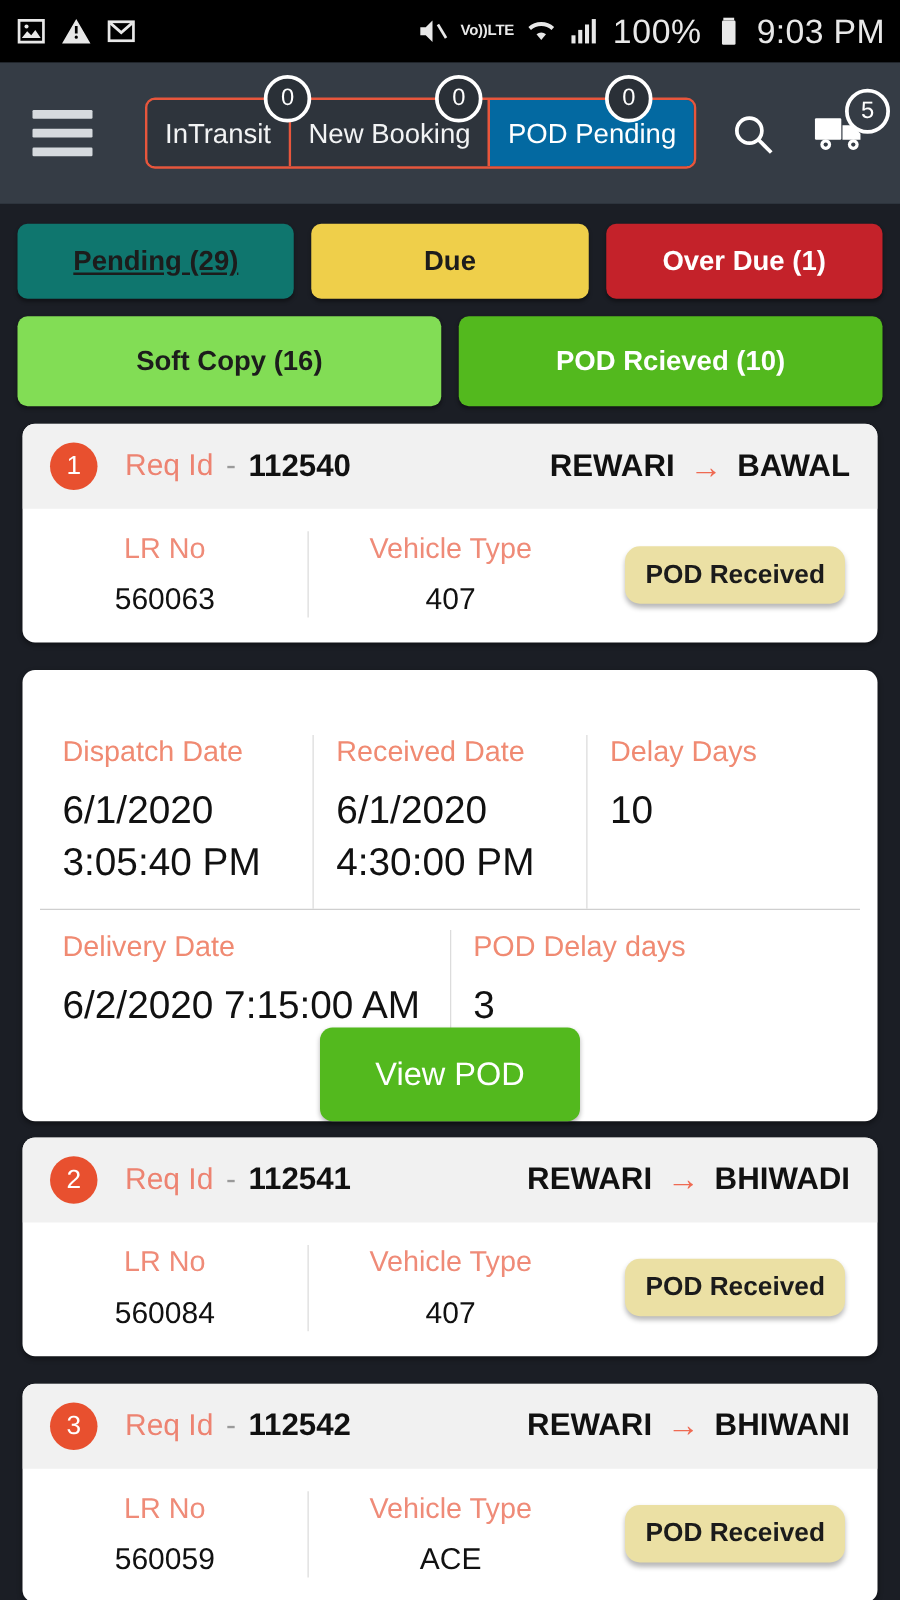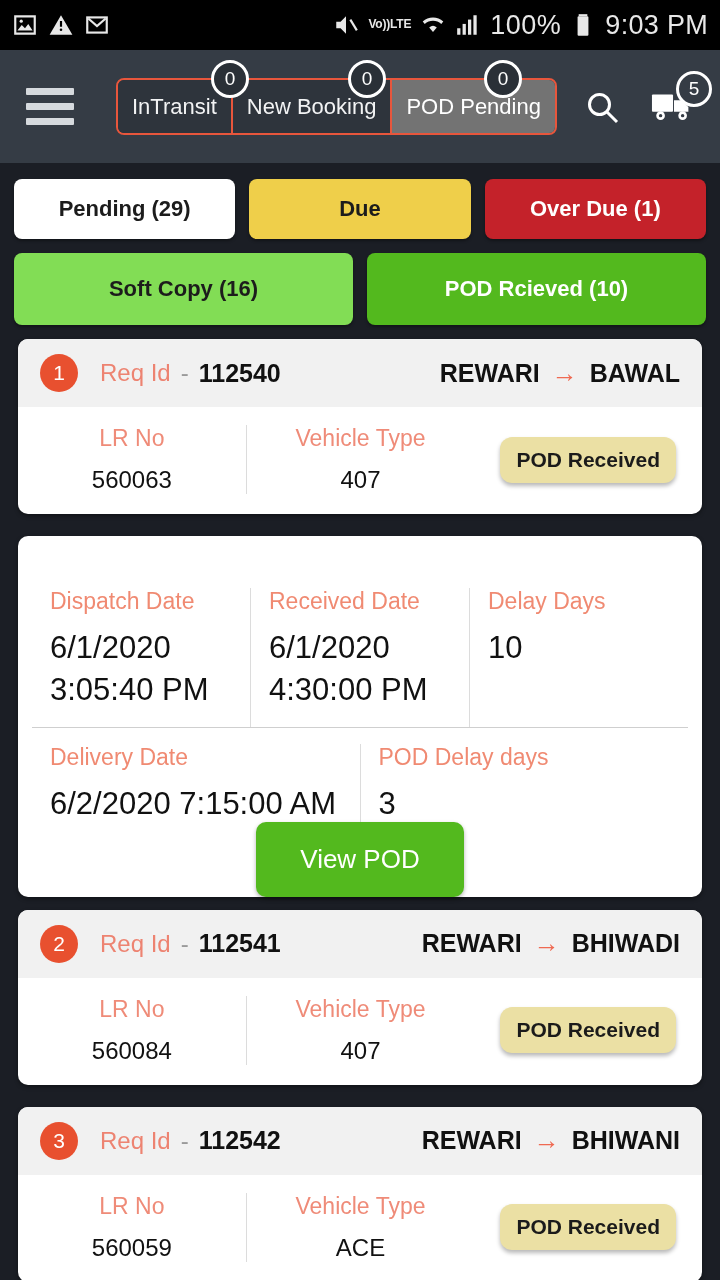--- a/index.html
+++ b/index.html
@@ -35,21 +35,21 @@
   .tabwrap{ position:relative; margin-left:42px; }
   .tabs{
     display:flex; border:2px solid #e8563c; border-radius:8px; overflow:hidden;
   }
   .tab{
     padding:0 14px; height:53px; display:flex; align-items:center; justify-content:center;
     color:#f2f3f4; font-size:22px; white-space:nowrap; background:#2e343c;
     border-right:2px solid #e8563c;
   }
   .tab:last-child{ border-right:none; }
-  .tab.active{ background:#737373; color:#fff; }
+  .tab.active{ background:#0369a1; color:#fff; }
   .tab-badge{
     position:absolute; top:-18px; width:38px; height:38px; border-radius:50%;
     background:#2a3037; border:3px solid #fff; color:#fff;
     display:flex; align-items:center; justify-content:center; font-size:19px;
   }
   .b0{ left:95px; } .b1{ left:232px; } .b2{ left:368px; }
 
   .appbar-right{ margin-left:auto; display:flex; align-items:center; gap:24px; }
   .icon-btn{ position:relative; width:48px; height:48px; display:flex;
              align-items:center; justify-content:center; cursor:pointer;}
@@ -61,21 +61,21 @@
 
   
   .filters{ padding:16px 14px 0 14px; }
   .frow{ display:flex; gap:14px; margin-bottom:14px; }
   .fbtn{
     flex:1; height:60px; border-radius:8px; border:none; cursor:pointer;
     font-size:22px; font-weight:700; font-family:"Liberation Sans",sans-serif;
     display:flex; align-items:center; justify-content:center;
     box-shadow:0 2px 3px rgba(0,0,0,.35);
   }
-  .f-pending{ background:#ffffff; color:#1c1c1c; }
+  .f-pending{ background:#0f766e; color:#1c1c1c;text-decoration:underline; }
   .f-due    { background:#efcf4a; color:#1c1c1c; }
   .f-overdue{ background:#c4222a; color:#fff; }
   .f-soft   { background:#82dd55; color:#1c1c1c; }
   .f-received{ background:#53b91e; color:#fff; }
   .frow2 .fbtn{ height:72px; }
 
   
   .list{ padding:0 18px; }
   .card{ background:#fff; border-radius:10px; margin-bottom:22px; overflow:hidden;
          box-shadow:0 2px 4px rgba(0,0,0,.4); }

